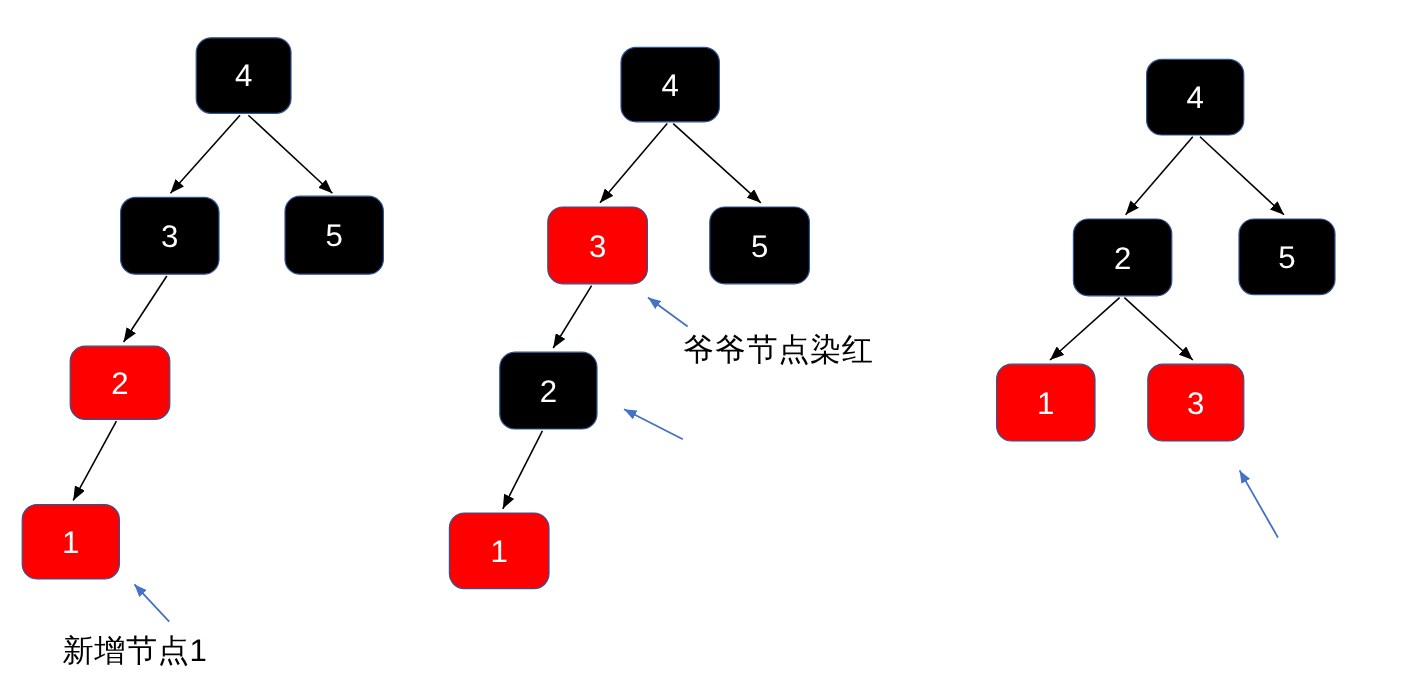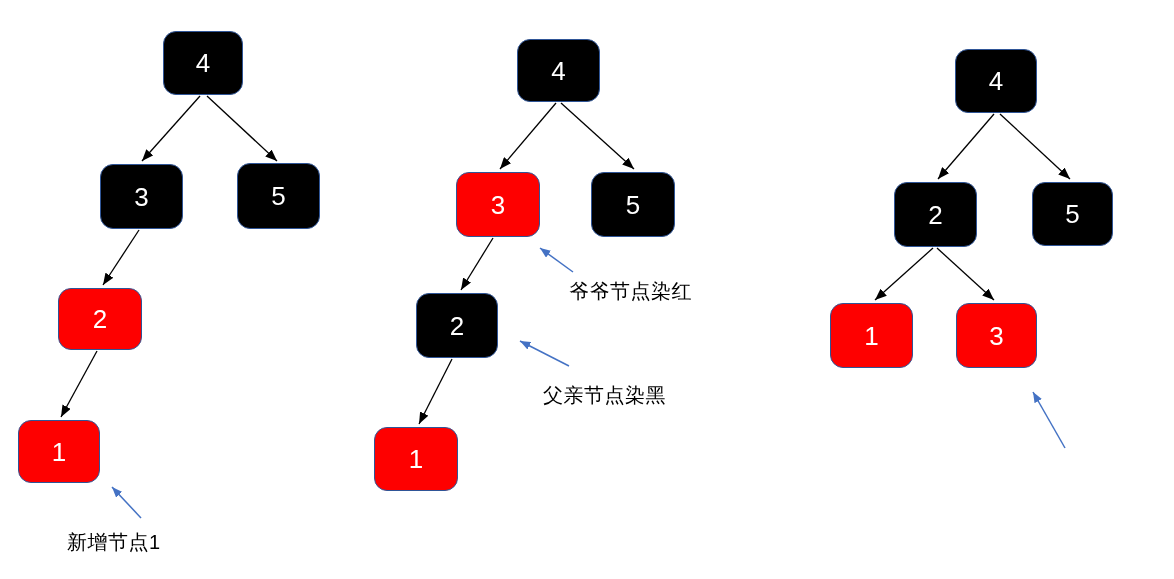--- a/index.html
+++ b/index.html
@@ -34,21 +34,21 @@
   .node[data-color="red"]   { background: var(--red-node, #fe0000); }
   .node-label {
     color: var(--node-label, #ffffff);
     font-size: 26px;
     font-weight: 400;
     line-height: 1;
   }
   .annotation {
     position: absolute;
     color: var(--annotation-text, #000000);
-    font-size: 20px;
+    font-size: 26px;
     line-height: 30px;
     white-space: nowrap;
     letter-spacing: 0.5px;
   }
 </style>
 </head>
 <body>
 
 <div class="canvas">
 
@@ -91,39 +91,38 @@
   </div>
   <div class="node" style="left:237px;top:163px;width:83px;height:66px" data-color="black">
     <span class="node-label">5</span>
   </div>
   <div class="node" style="left:58px;top:288px;width:84px;height:62px" data-color="red">
     <span class="node-label">2</span>
   </div>
   <div class="node" style="left:18px;top:420px;width:82px;height:63px" data-color="red">
     <span class="node-label">1</span>
   </div>
-  <div class="annotation" style="left:67px;top:527px">新增节点1</div>
+  <div class="annotation" style="left:52px;top:527px">新增节点1</div>
 
   <div class="node" style="left:517px;top:39px;width:83px;height:63px" data-color="black">
     <span class="node-label">4</span>
   </div>
   <div class="node" style="left:456px;top:172px;width:84px;height:65px" data-color="red">
     <span class="node-label">3</span>
   </div>
   <div class="node" style="left:591px;top:172px;width:84px;height:65px" data-color="black">
     <span class="node-label">5</span>
   </div>
   <div class="node" style="left:416px;top:293px;width:82px;height:65px" data-color="black">
     <span class="node-label">2</span>
   </div>
   <div class="node" style="left:374px;top:427px;width:84px;height:64px" data-color="red">
     <span class="node-label">1</span>
   </div>
   <div class="annotation" style="left:569px;top:276px">爷爷节点染红</div>
-  <div class="annotation" style="left:543px;top:380px">父亲节点染黑</div>
 
   <div class="node" style="left:955px;top:49px;width:82px;height:64px" data-color="black">
     <span class="node-label">4</span>
   </div>
   <div class="node" style="left:894px;top:182px;width:83px;height:65px" data-color="black">
     <span class="node-label">2</span>
   </div>
   <div class="node" style="left:1032px;top:182px;width:81px;height:64px" data-color="black">
     <span class="node-label">5</span>
   </div>

